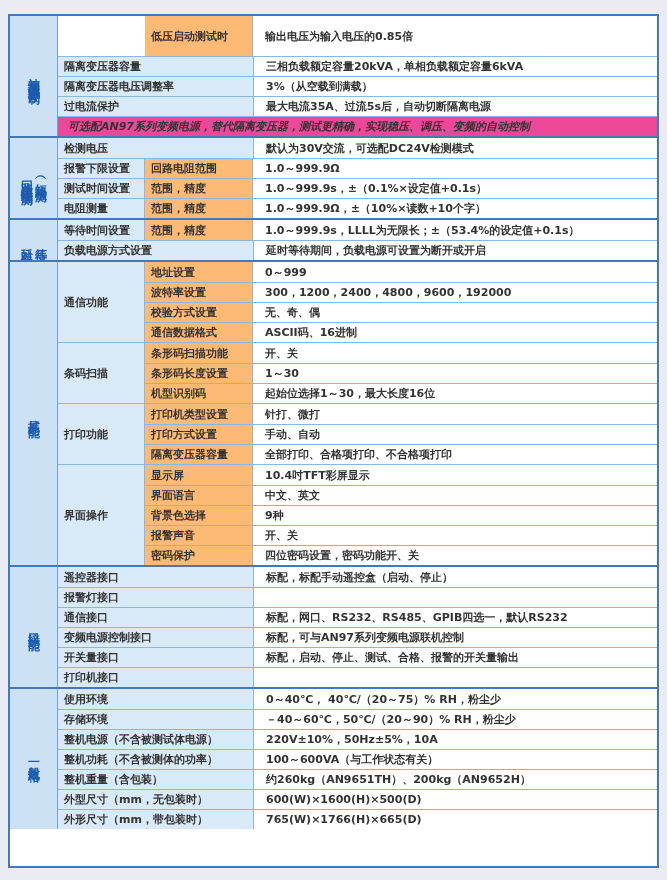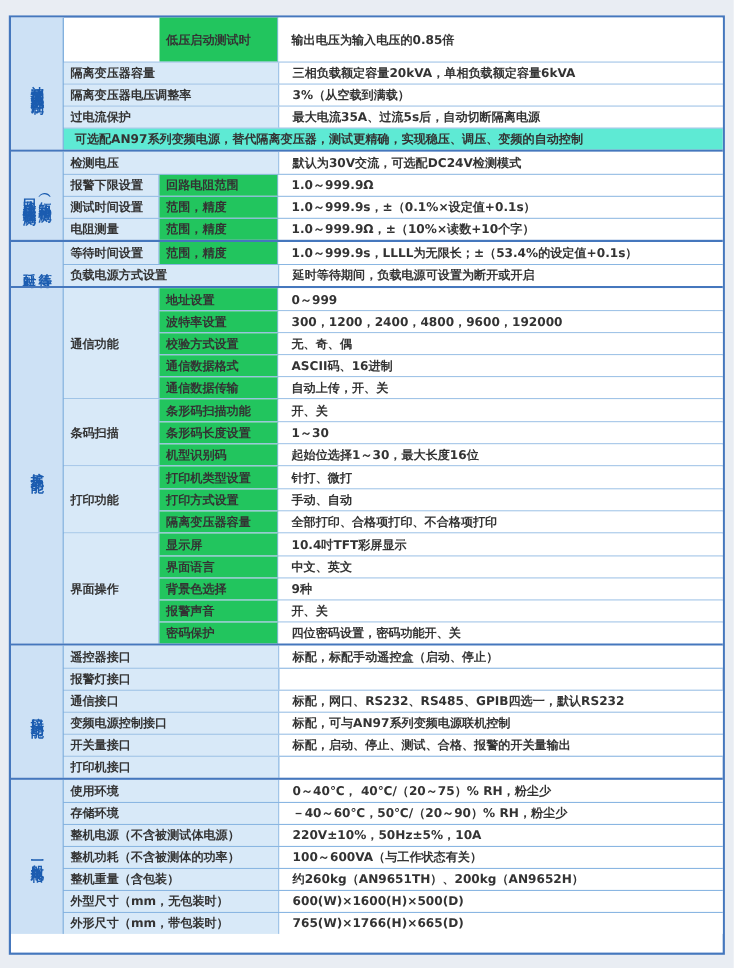--- a/index.html
+++ b/index.html
@@ -42,25 +42,25 @@
   .subrows .row{border-top:1px solid #8ab6e2;}
   .subrows .row:first-child{border-top:none;}
   .cell{
     display:flex;align-items:center;
     box-sizing:border-box;
     padding:0 6px;
     font-size:11px;font-weight:bold;color:#333;
     white-space:nowrap;overflow:hidden;
   }
   .l1{width:87px;flex:0 0 87px;background:#d8e9f8;border-right:1px solid #8ab6e2;}
-  .l2{width:108px;flex:0 0 108px;background:#22c55e;border-right:1px solid #8ab6e2;}
+  .l2{width:108px;flex:0 0 108px;background:#fdba74;border-right:1px solid #8ab6e2;}
   .lm{width:196px;flex:0 0 196px;background:#d8e9f8;border-right:1px solid #8ab6e2;}
   .glabel{align-items:center;}
   .v{flex:1;background:#fff;padding-left:12px;}
-  .full{flex:1;background:#5eead4;padding-left:10px;}
+  .full{flex:1;background:#ec4899;padding-left:10px;font-style:italic;}
   .pre{white-space:pre-line;line-height:15px;margin-top:48px;}
 </style>
 </head>
 <body>
 
 <div class="spec-table" id="sections-host">
     <div class="section">
       <div class="side-cell">
         <span class="side-col">被测试体电源控制</span>
       </div>
@@ -149,24 +149,20 @@
               <div class="cell v">300，1200，2400，4800，9600，192000</div>
             </div>
             <div class="row">
               <div class="cell l2">校验方式设置</div>
               <div class="cell v">无、奇、偶</div>
             </div>
             <div class="row">
               <div class="cell l2">通信数据格式</div>
               <div class="cell v">ASCII码、16进制</div>
             </div>
-            <div class="row">
-              <div class="cell l2">通信数据传输</div>
-              <div class="cell v">自动上传，开、关</div>
-            </div>
           </div>
         </div>
         <div class="group">
           <div class="cell l1 glabel">条码扫描</div>
           <div class="subrows">
             <div class="row">
               <div class="cell l2">条形码扫描功能</div>
               <div class="cell v">开、关</div>
             </div>
             <div class="row">

